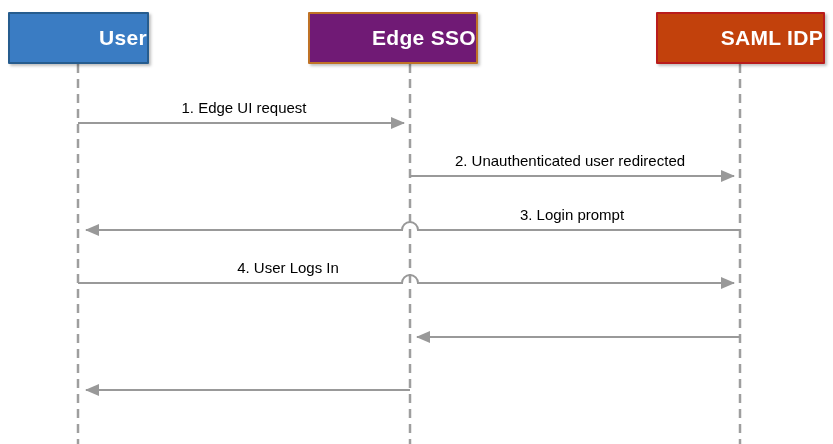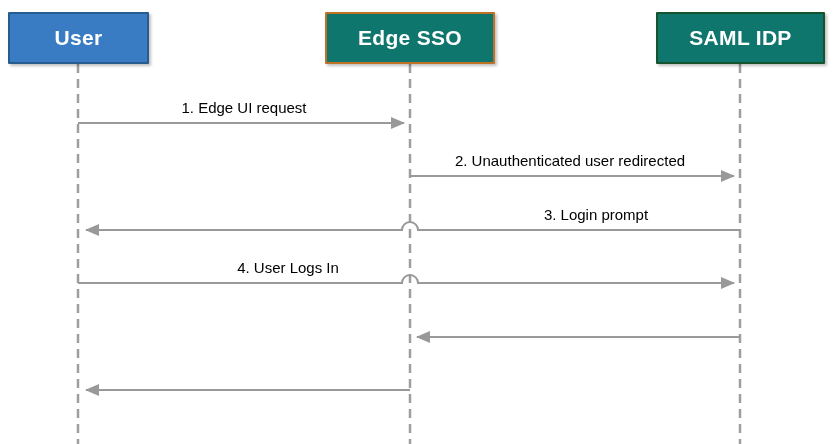--- a/index.html
+++ b/index.html
@@ -19,58 +19,58 @@
     position: absolute;
     left: 0;
     top: 0;
   }
   .actor {
     position: absolute;
     top: 12px;
     height: 52px;
     display: flex;
     align-items: center;
-    justify-content: center;
+    justify-content: flex-end;
     color: #ffffff;
     font-weight: bold;
     font-size: 21px;
     letter-spacing: 0.3px;
     box-sizing: border-box;
     border-radius: 1px;
     box-shadow: 2px 2px 3px rgba(0,0,0,0.25);
   }
   .actor-user {
     left: 8px;
     width: 141px;
     background: #3a7cc3;
     border: 2px solid #265c8e;
   }
   .actor-edge-sso {
-    left: 325px;
+    left: 308px;
     width: 170px;
-    background: #0f766e;
+    background: #701a75;
     border: 2px solid #bf7226;
   }
   .actor-saml-idp {
     left: 656px;
     width: 169px;
-    background: #0f766e;
-    border: 2px solid #14532d;
+    background: #c2410c;
+    border: 2px solid #b91c1c;
   }
   .msg-label {
     position: absolute;
     transform: translateX(-50%);
     white-space: nowrap;
     font-size: 15px;
     line-height: 19px;
     color: #000000;
   }
   .msg-1 { left: 244px; top: 98px; }
   .msg-2 { left: 570px; top: 151px; }
-  .msg-3 { left: 596px; top: 205px; }
+  .msg-3 { left: 572px; top: 205px; }
   .msg-4 { left: 244px; top: 258px; margin-left: 44px; }
   .msg-5 { left: 575px; top: 312px; }
   .msg-6 { left: 244px; top: 365px; }
 </style>
 </head>
 <body>
 
 <div class="canvas">
 
   <svg class="lines-layer" width="833" height="444" viewBox="0 0 833 444">

